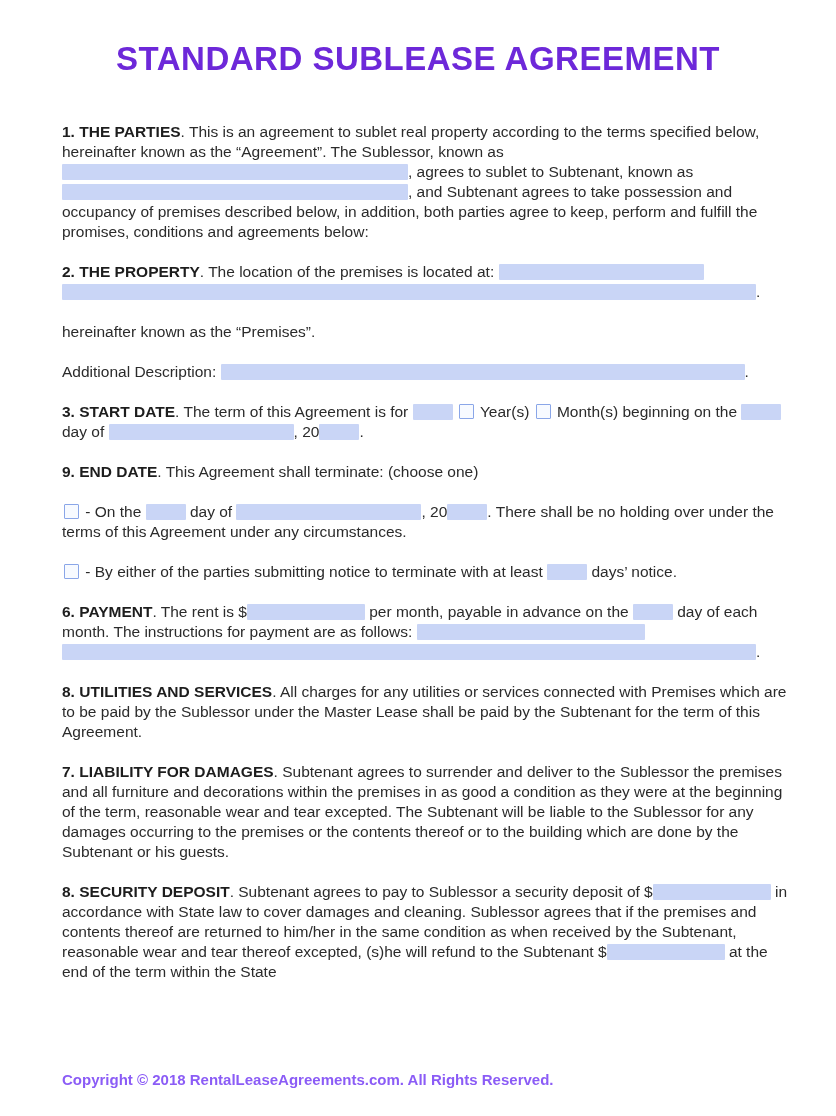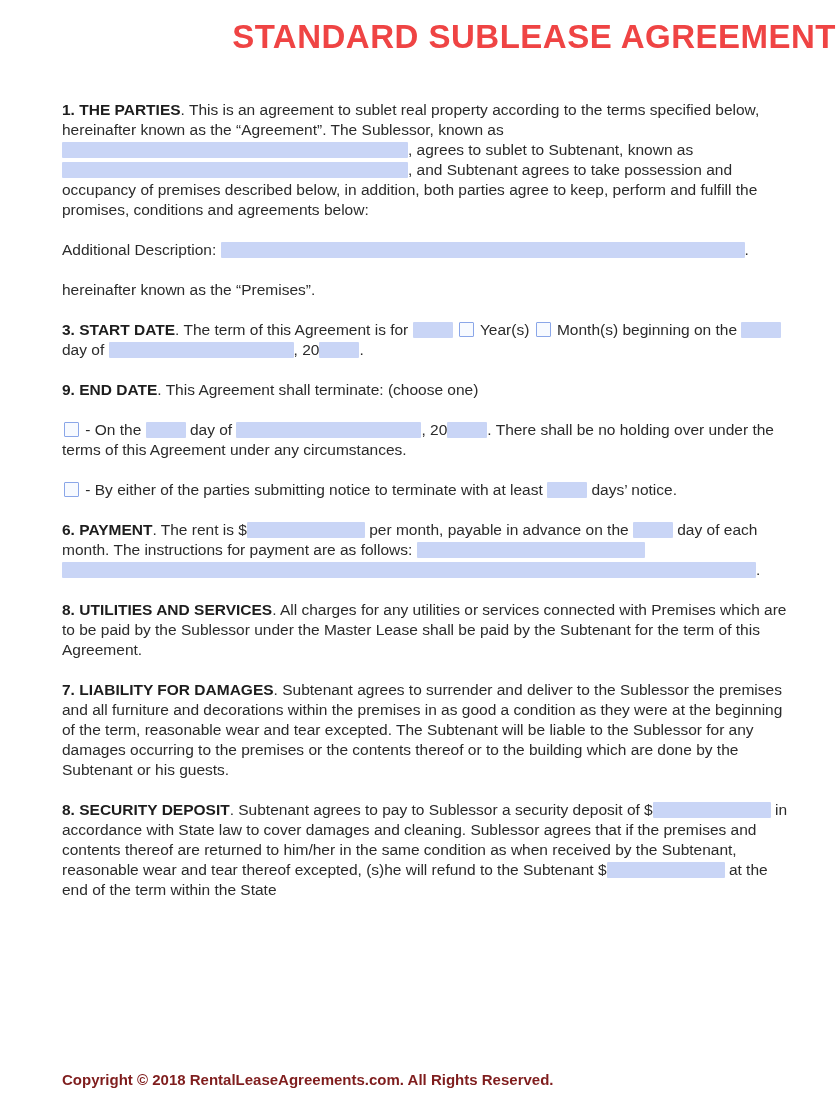--- a/index.html
+++ b/index.html
@@ -12,26 +12,26 @@
     position: relative;
     overflow: hidden;
   }
   .page {
     position: absolute;
     top: 0; left: 0;
     width: 836px;
     height: 1116px;
   }
   .doc-title {
-    margin: 18px 0 0 0;
-    text-align: right;
+    margin: 40px 0 0 0;
+    text-align: center;
     font-size: 33px;
     font-weight: bold;
     letter-spacing: 0.5px;
-    color: #ef4444;
+    color: #6d28d9;
   }
   .doc-body {
     padding: 44px 40px 0 62px;
     font-size: 15.5px;
     line-height: 20px;
   }
   .para {
     margin: 0 0 20px 0;
   }
   .para strong {
@@ -54,32 +54,33 @@
     vertical-align: -2px;
     margin: 0 2px;
     border-radius: 1px;
   }
   .doc-footer {
     position: absolute;
     left: 62px;
     top: 1071px;
     font-size: 15px;
     font-weight: bold;
-    color: #7f1d1d;
+    color: #8b5cf6;
   }
 </style>
 </head>
 <body>
 
 <div class="page">
   <h1 class="doc-title">STANDARD SUBLEASE AGREEMENT</h1>
   <div class="doc-body">
       <p class="para"><strong>1. THE PARTIES</strong>. This is an agreement to sublet real property according to the terms specified below, hereinafter known as the “Agreement”. The Sublessor, known as <span class="field" style="width: 346px;"></span>, agrees to sublet to Subtenant, known as <span class="field" style="width: 346px;"></span>, and Subtenant agrees to take possession and occupancy of premises described below, in addition, both parties agree to keep, perform and fulfill the promises, conditions and agreements below:</p>
+      <p class="para"><strong>2. THE PROPERTY</strong>. The location of the premises is located at: <span class="field" style="width: 205px;"></span><span class="field" style="width: 694px;"></span>.</p>
+      <p class="para">hereinafter known as the “Premises”.</p>
       <p class="para">Additional Description: <span class="field" style="width: 524px;"></span>.</p>
-      <p class="para">hereinafter known as the “Premises”.</p>
       <p class="para"><strong>3. START DATE</strong>. The term of this Agreement is for <span class="field" style="width: 40px;"></span> <span class="checkbox"></span> Year(s) <span class="checkbox"></span> Month(s) beginning on the <span class="field" style="width: 40px;"></span> day of <span class="field" style="width: 185px;"></span>, 20<span class="field" style="width: 40px;"></span>.</p>
       <p class="para"><strong>9. END DATE</strong>. This Agreement shall terminate: (choose one)</p>
       <p class="para"><span class="checkbox"></span> - On the <span class="field" style="width: 40px;"></span> day of <span class="field" style="width: 185px;"></span>, 20<span class="field" style="width: 40px;"></span>. There shall be no holding over under the terms of this Agreement under any circumstances.</p>
       <p class="para"><span class="checkbox"></span> - By either of the parties submitting notice to terminate with at least <span class="field" style="width: 40px;"></span> days’ notice.</p>
       <p class="para"><strong>6. PAYMENT</strong>. The rent is $<span class="field" style="width: 118px;"></span> per month, payable in advance on the <span class="field" style="width: 40px;"></span> day of each month. The instructions for payment are as follows: <span class="field" style="width: 228px;"></span><span class="field" style="width: 694px;"></span>.</p>
       <p class="para"><strong>8. UTILITIES AND SERVICES</strong>. All charges for any utilities or services connected with Premises which are to be paid by the Sublessor under the Master Lease shall be paid by the Subtenant for the term of this Agreement.</p>
       <p class="para"><strong>7. LIABILITY FOR DAMAGES</strong>. Subtenant agrees to surrender and deliver to the Sublessor the premises and all furniture and decorations within the premises in as good a condition as they were at the beginning of the term, reasonable wear and tear excepted. The Subtenant will be liable to the Sublessor for any damages occurring to the premises or the contents thereof or to the building which are done by the Subtenant or his guests.</p>
       <p class="para"><strong>8. SECURITY DEPOSIT</strong>. Subtenant agrees to pay to Sublessor a security deposit of $<span class="field" style="width: 118px;"></span> in accordance with State law to cover damages and cleaning. Sublessor agrees that if the premises and contents thereof are returned to him/her in the same condition as when received by the Subtenant, reasonable wear and tear thereof excepted, (s)he will refund to the Subtenant $<span class="field" style="width: 118px;"></span> at the end of the term within the State</p>
     </div>
   <div class="doc-footer">Copyright © 2018 RentalLeaseAgreements.com. All Rights Reserved.</div>

